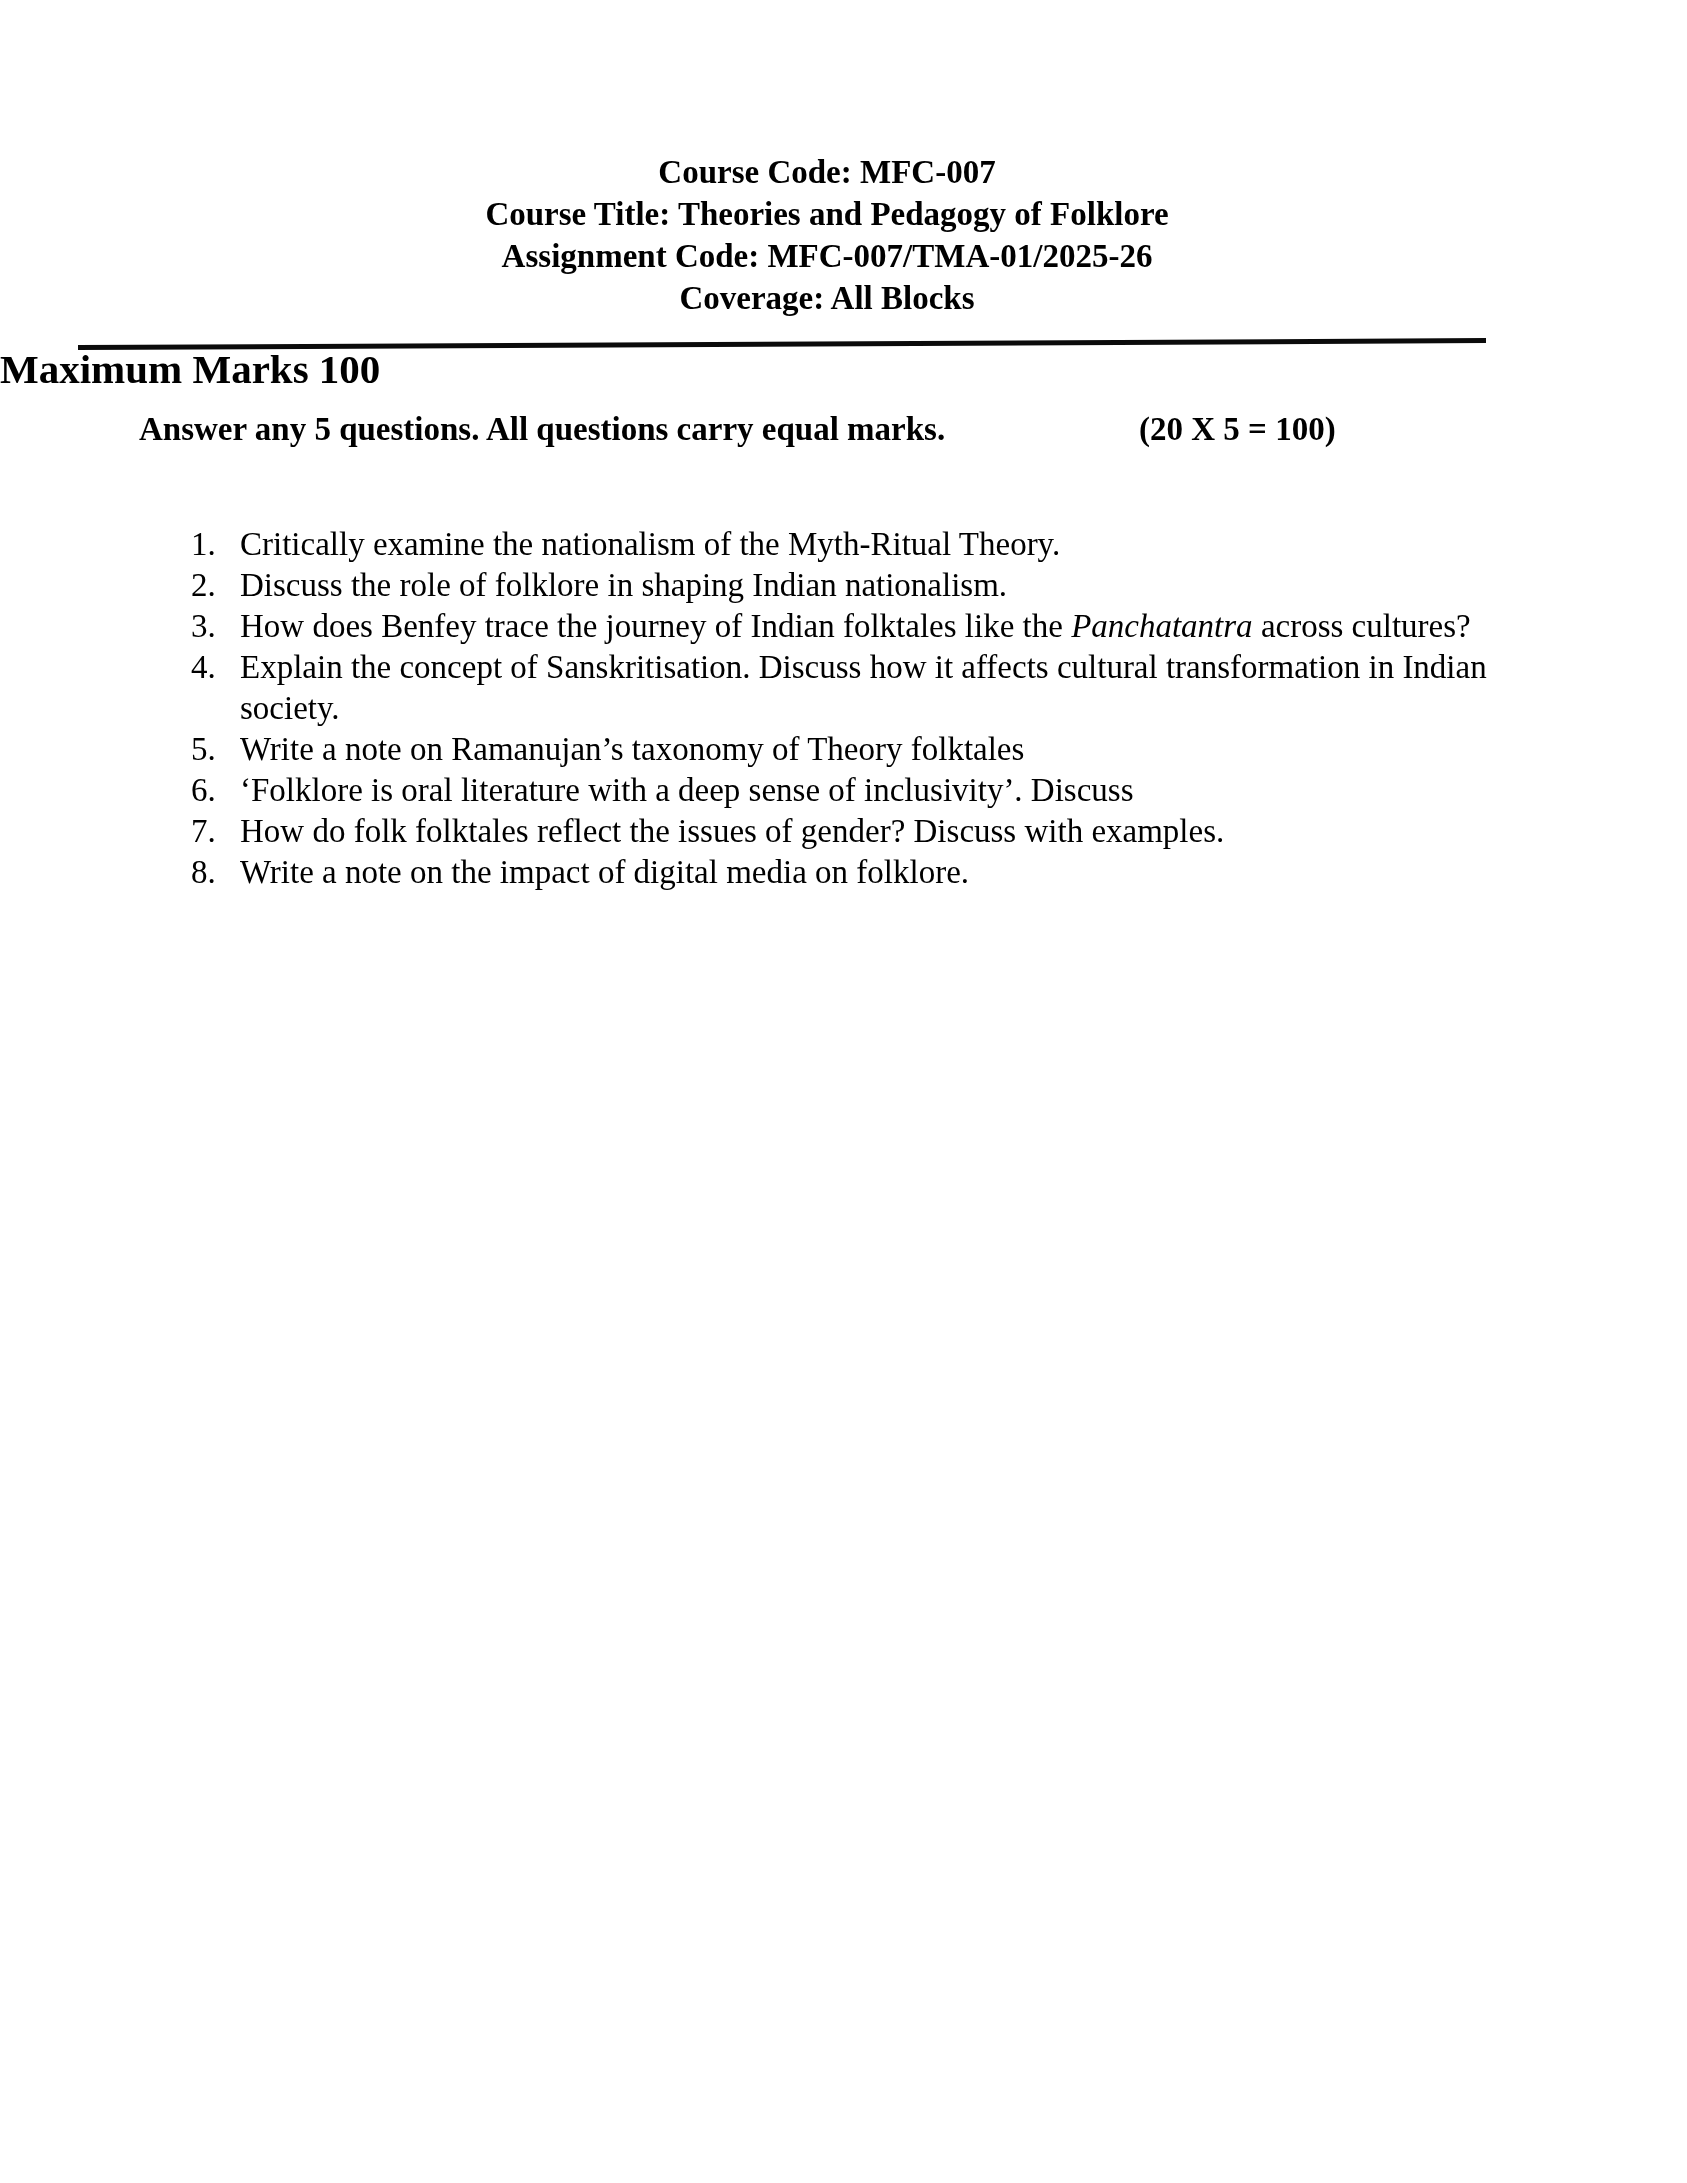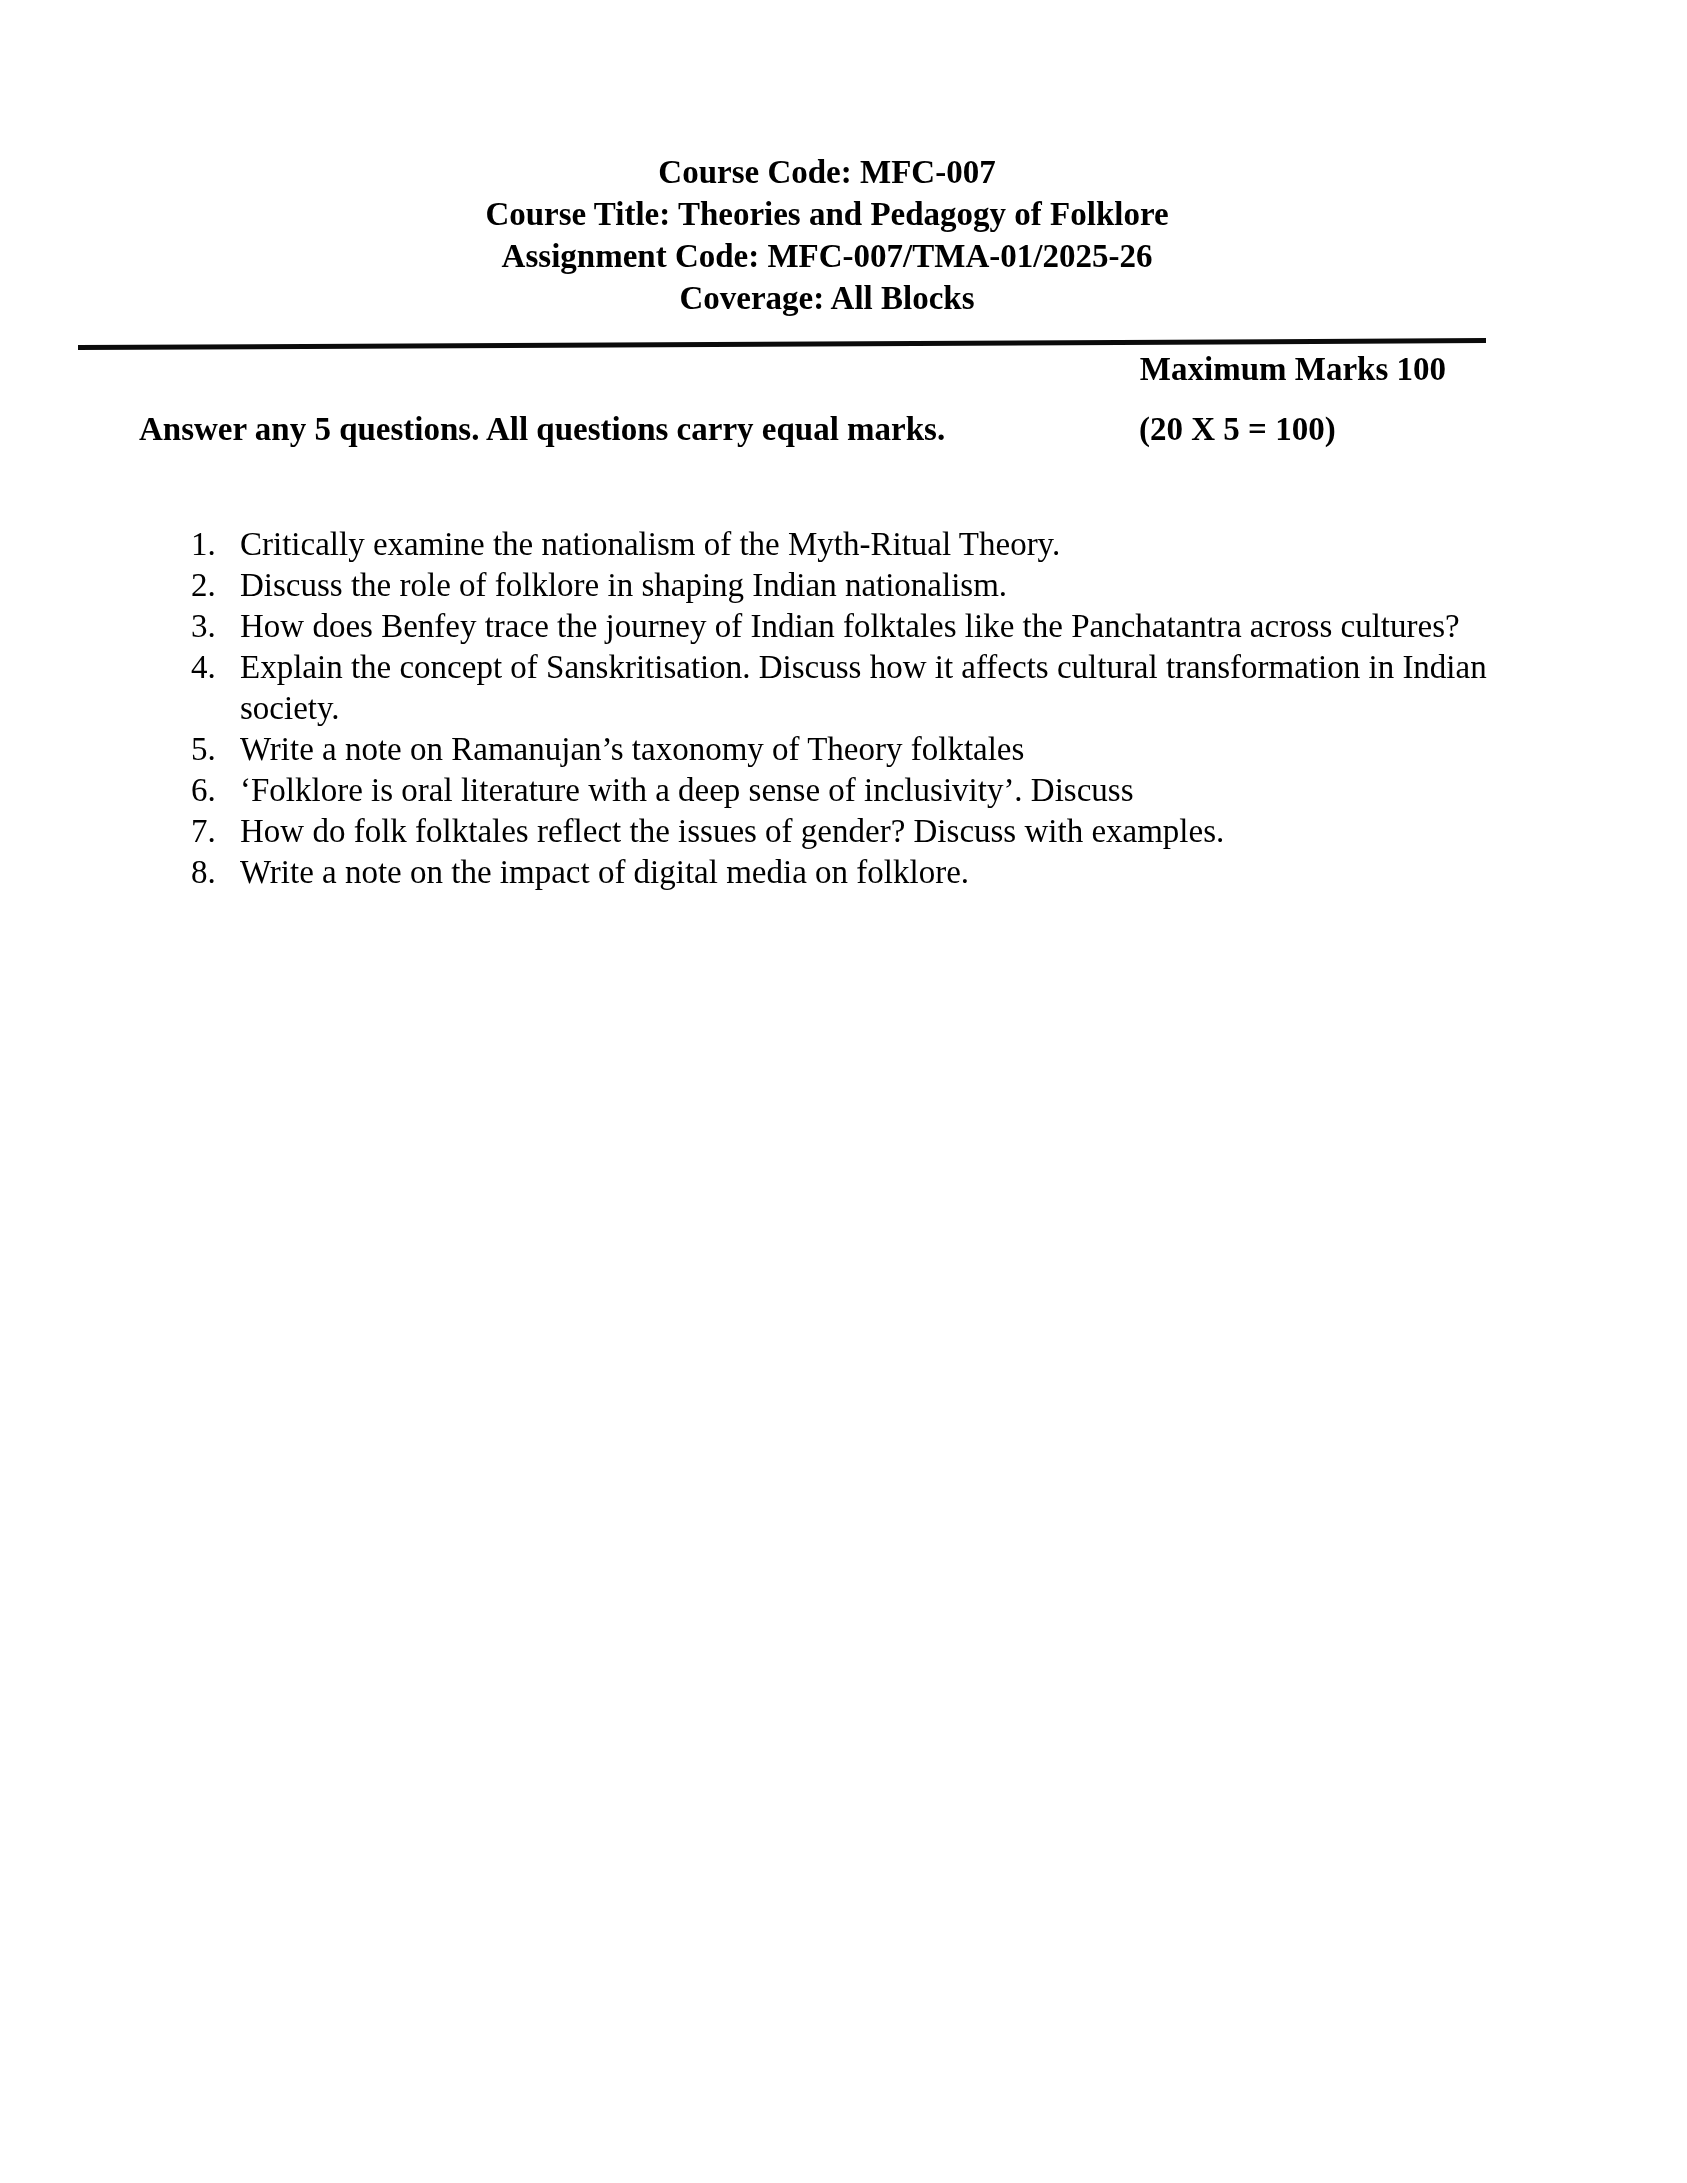--- a/index.html
+++ b/index.html
@@ -34,22 +34,22 @@
     height: 4.6px;
     background: #0b0b0b;
     transform: rotate(-0.28deg);
     transform-origin: left center;
   }
   .max-marks {
     position: absolute;
     top: 349px;
     left: 0;
     width: 1446px;
-    text-align: right;
-    font-size: 33px;
+    text-align: left;
+    font-size: 41px;
     font-weight: bold;
     line-height: 40px;
   }
   .instruction-row {
     position: absolute;
     top: 409px;
     left: 139px;
     width: 1416px;
     font-size: 33px;
     font-weight: bold;
@@ -74,20 +74,21 @@
     align-items: flex-start;
   }
   .q-num {
     flex: none;
     width: 49px;
   }
   .q-text {
     width: 1297px;
   }
   .italic {
+    font-style: italic;
   }
 </style>
 </head>
 <body>
 
 <div class="page">
 
   <div class="header-block">
     <div>Course Code: MFC-007</div>
     <div>Course Title: Theories and Pedagogy of Folklore</div>

